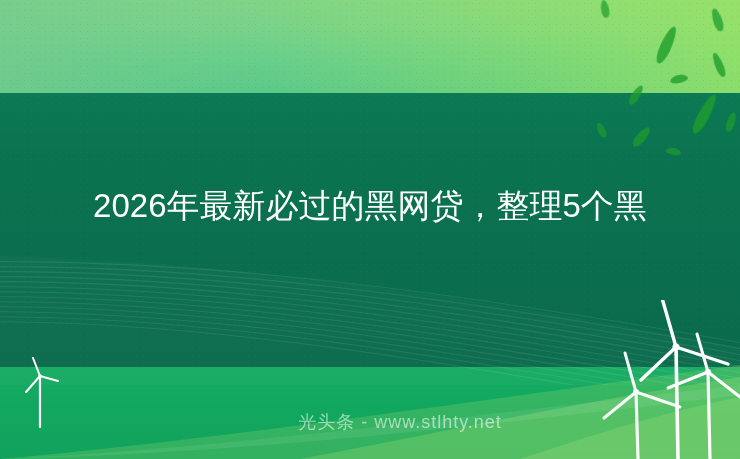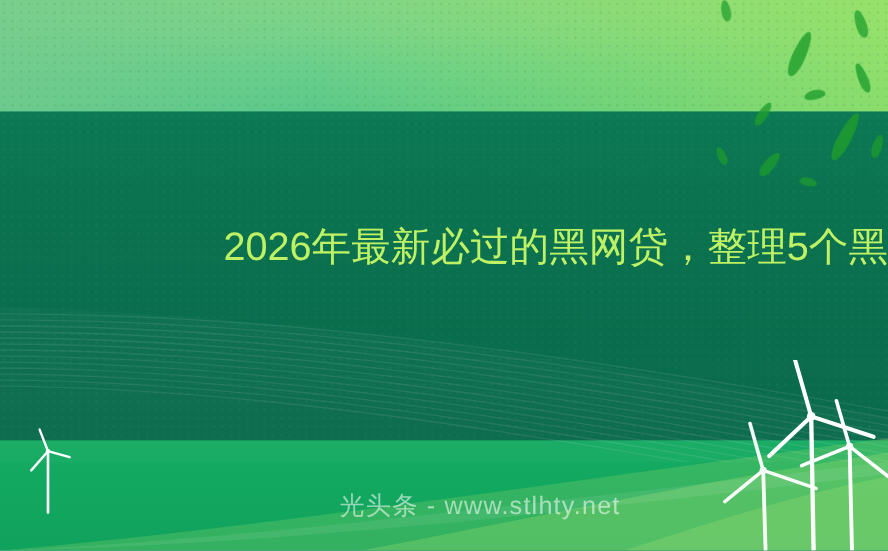--- a/index.html
+++ b/index.html
@@ -127,44 +127,43 @@
   
   .title-wrap {
     position: absolute;
     left: 0;
     top: 183px;
     width: 740px;
     text-align: center;
     z-index: 8;
   }
   .title-line {
-    color: #bef264;
+    color: #ffffff;
     font-size: 33px;
     line-height: 46px;
     font-weight: 400;
     letter-spacing: 0px;
     white-space: nowrap;
     font-family: "Liberation Sans", "DejaVu Sans", sans-serif;
-    text-align: right;
   }
 
   
   .watermark {
     position: absolute;
     left: 0;
     top: 404px;
     width: 740px;
     text-align: center;
     z-index: 9;
     pointer-events: none;
   }
   .watermark-text {
     display: inline-block;
     color: rgba(255,255,255,0.55);
-    font-size: 21px;
+    font-size: 18px;
     line-height: 36px;
     letter-spacing: 1px;
     white-space: nowrap;
     margin-left: 60px;
     font-family: "Liberation Sans", "DejaVu Sans", sans-serif;
   }
 </style>
 </head>
 <body>
 

